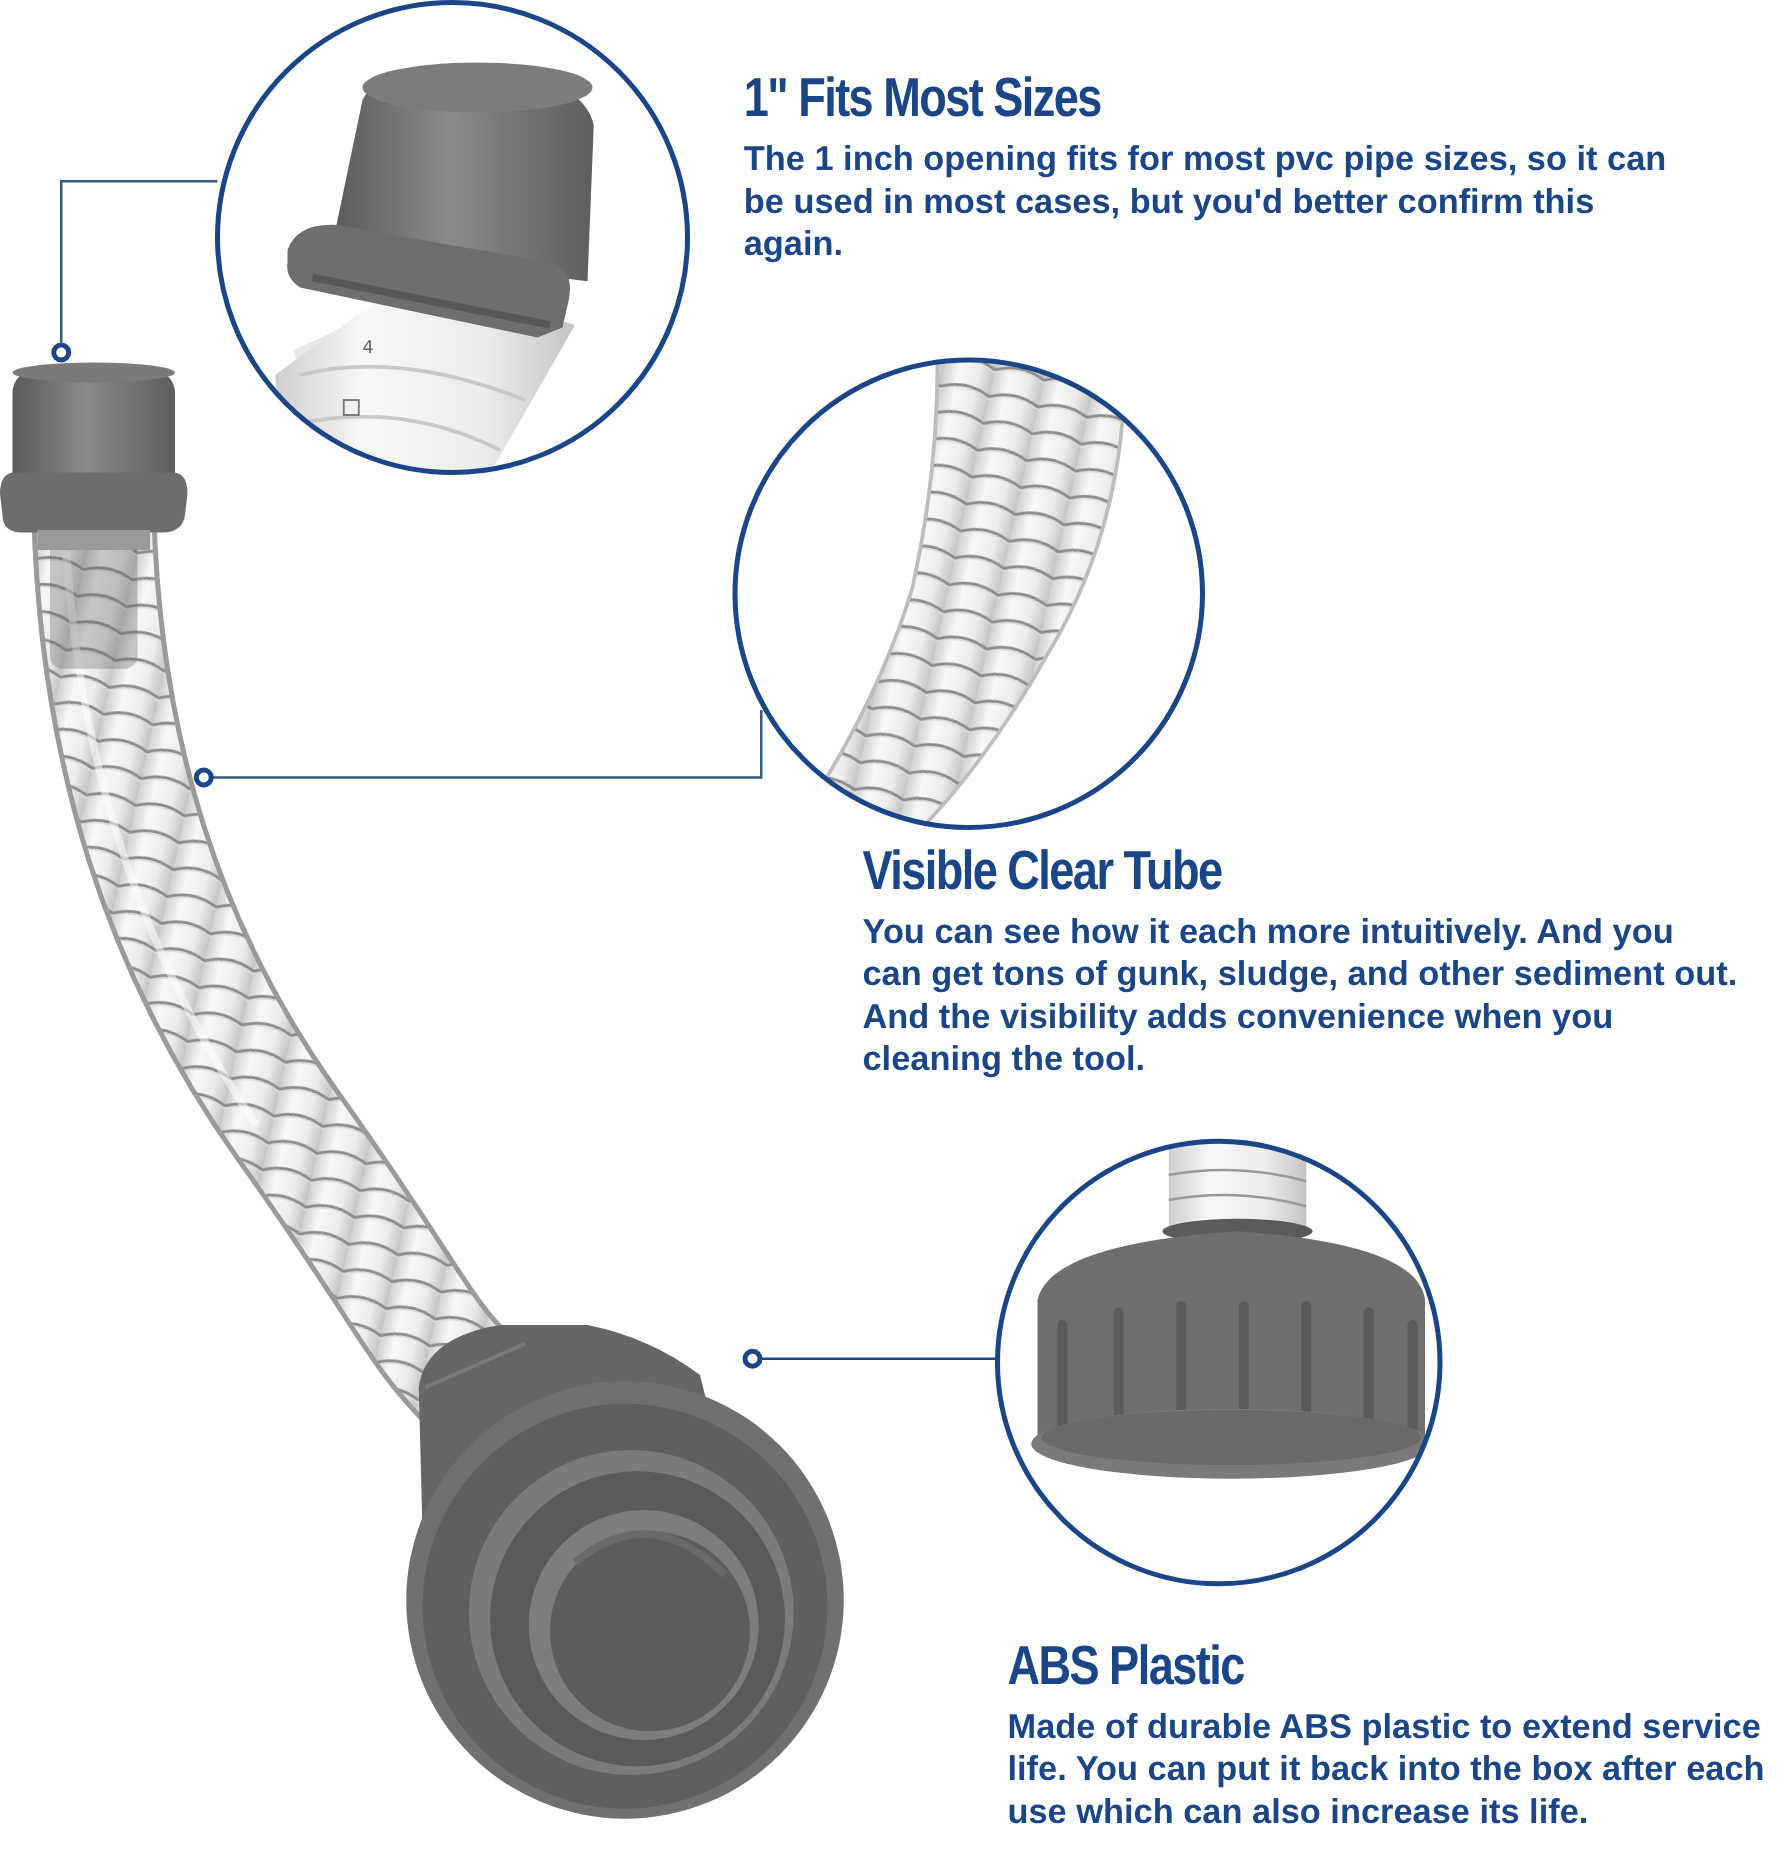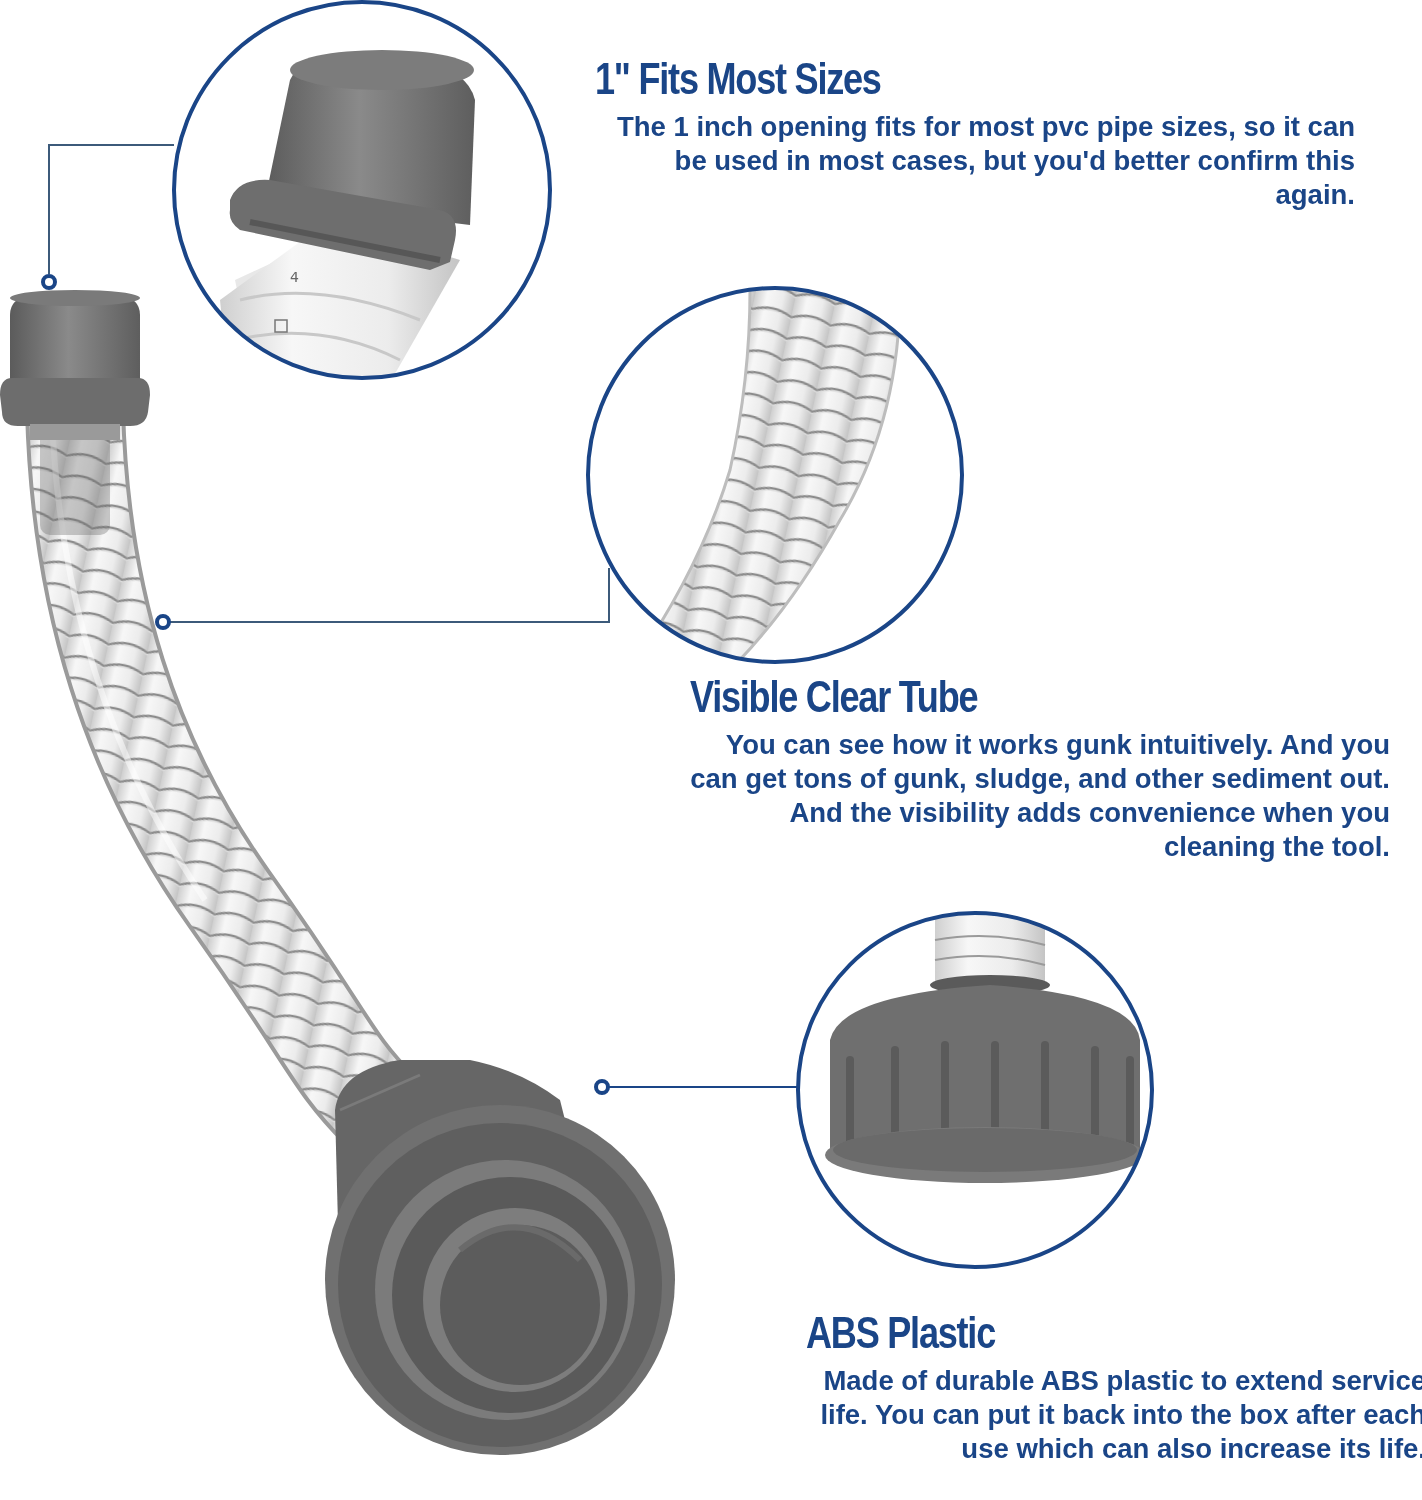--- a/index.html
+++ b/index.html
@@ -5,21 +5,21 @@
   html, body { margin: 0; padding: 0; background: #ffffff; }
   body { width: 1422px; height: 1500px; position: relative; overflow: hidden; }
   .canvas { position: absolute; left: 0; top: 0; width: 1422px; height: 1500px; }
   .feature { position: absolute; color: #1a4587; font-family: "Liberation Sans", sans-serif; }
   .feature h2 {
     margin: 0; font-family: "Liberation Sans", sans-serif; font-weight: 700;
     font-size: 44px; letter-spacing: -1.5px; line-height: 1.05;
     transform: scaleX(0.82); transform-origin: left center; color: #1a4587;
   }
   .feature p {
-    margin: 8px 0 0 0; font-weight: 700; font-size: 27.5px; line-height: 34px; color: #1a4587; text-align: right;
+    margin: 8px 0 0 0; font-weight: 700; font-size: 27.5px; line-height: 34px; color: #1a4587;
   }
   #f1 { left: 595px; top: 56px; width: 760px; }
   #f2 { left: 690px; top: 674px; width: 700px; }
   #f3 { left: 806px; top: 1310px; width: 620px; }
 </style>
 </head>
 <body>
 
 <svg class="canvas" viewBox="0 0 1422 1500" xmlns="http://www.w3.org/2000/svg">
   <defs>
@@ -143,19 +143,19 @@
   </g>
 </svg>
 
 <div class="feature" id="f1">
   <h2>1" Fits Most Sizes</h2>
   <p>The 1 inch opening fits for most pvc pipe sizes, so it can be used in most cases, but you'd better confirm this again.</p>
 </div>
 
 <div class="feature" id="f2">
   <h2>Visible Clear Tube</h2>
-  <p>You can see how it works gunk intuitively. And you can get tons of gunk, sludge, and other sediment out. And the visibility adds convenience when you cleaning the tool.</p>
+  <p>You can see how it each more intuitively. And you can get tons of gunk, sludge, and other sediment out. And the visibility adds convenience when you cleaning the tool.</p>
 </div>
 
 <div class="feature" id="f3">
   <h2>ABS Plastic</h2>
   <p>Made of durable ABS plastic to extend service life. You can put it back into the box after each use which can also increase its life.</p>
 </div>
 
 </body></html>

